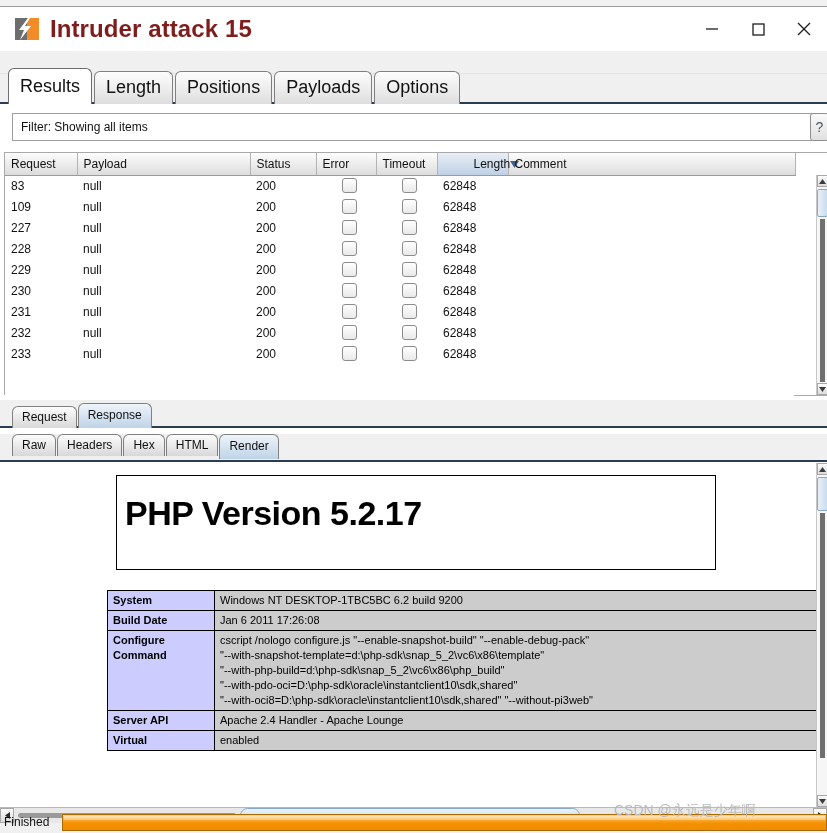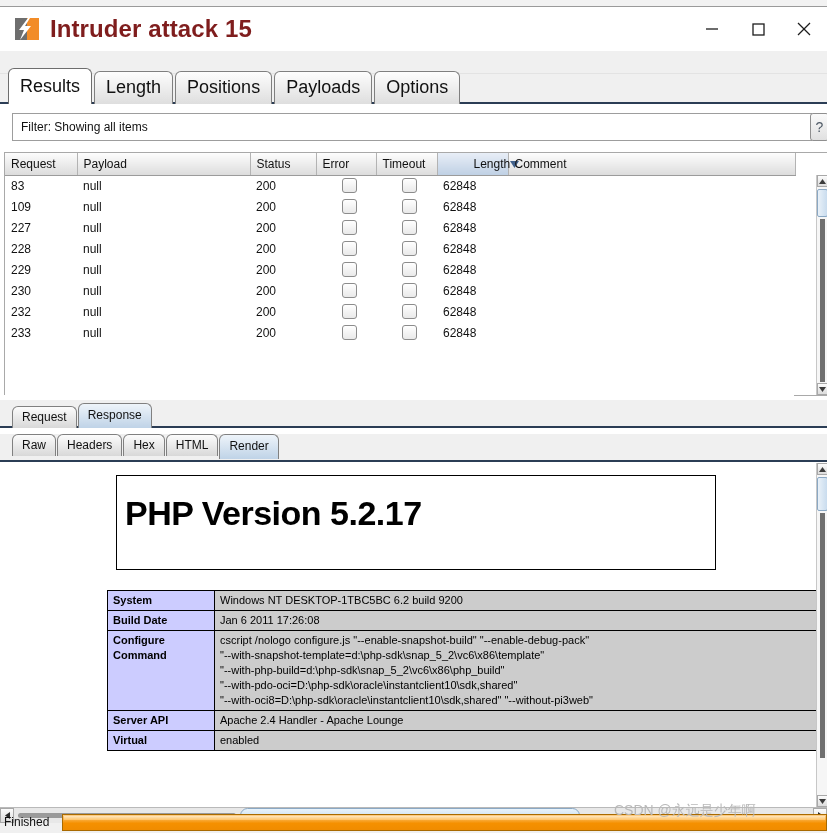--- a/index.html
+++ b/index.html
@@ -375,20 +375,29 @@
       <tr>
         <td>230</td>
         <td>null</td>
         <td>200</td>
         <td class="cbcell"><span class="cbox"></span></td>
         <td class="cbcell"><span class="cbox"></span></td>
         <td>62848</td>
         <td></td>
       </tr>
       <tr>
+        <td>231</td>
+        <td>null</td>
+        <td>200</td>
+        <td class="cbcell"><span class="cbox"></span></td>
+        <td class="cbcell"><span class="cbox"></span></td>
+        <td>62848</td>
+        <td></td>
+      </tr>
+      <tr>
         <td>232</td>
         <td>null</td>
         <td>200</td>
         <td class="cbcell"><span class="cbox"></span></td>
         <td class="cbcell"><span class="cbox"></span></td>
         <td>62848</td>
         <td></td>
       </tr>
       <tr>
         <td>233</td>

